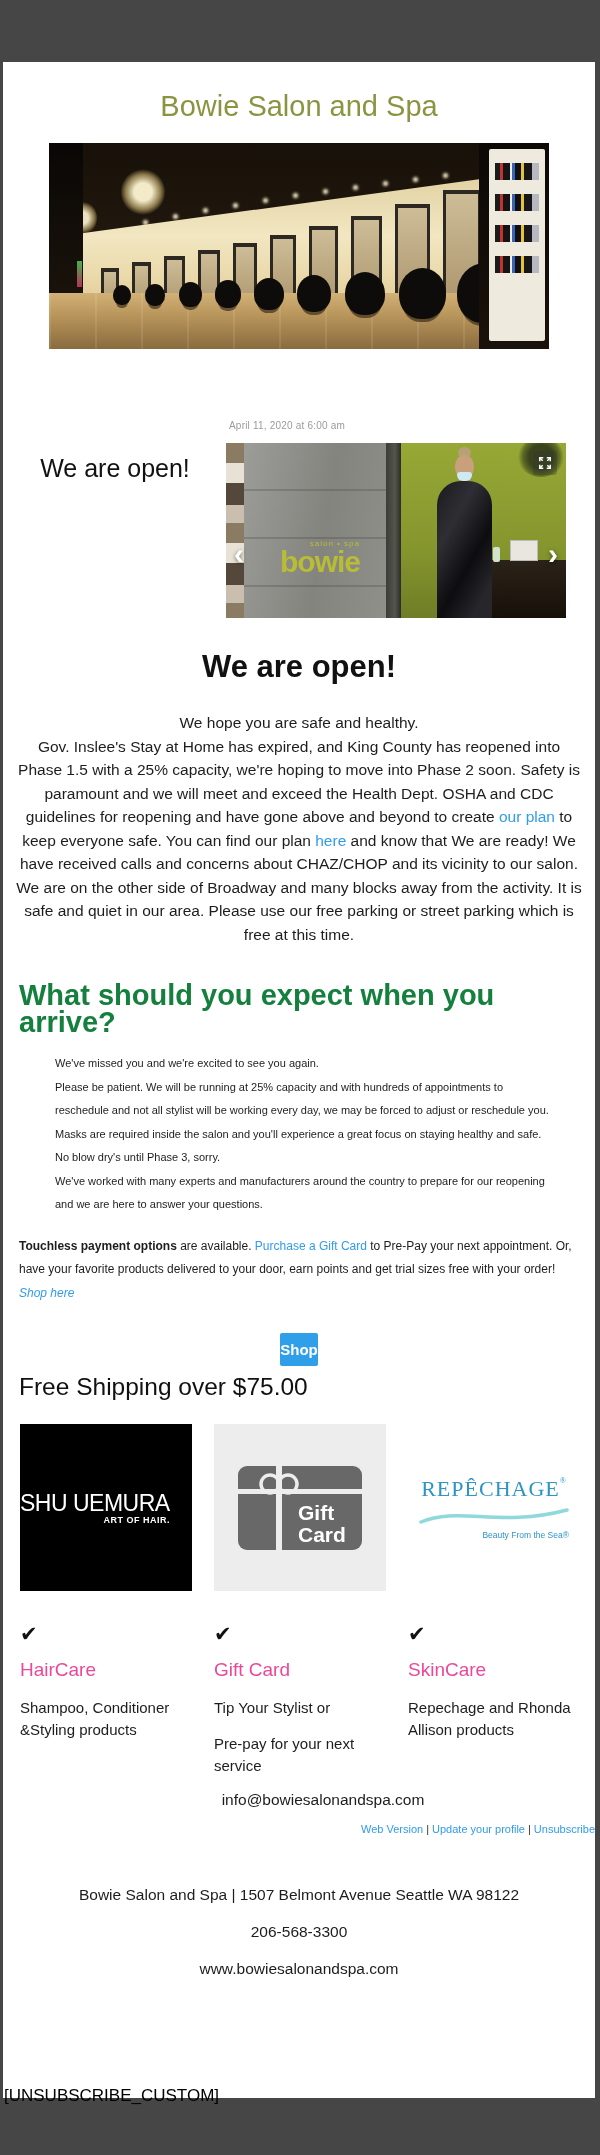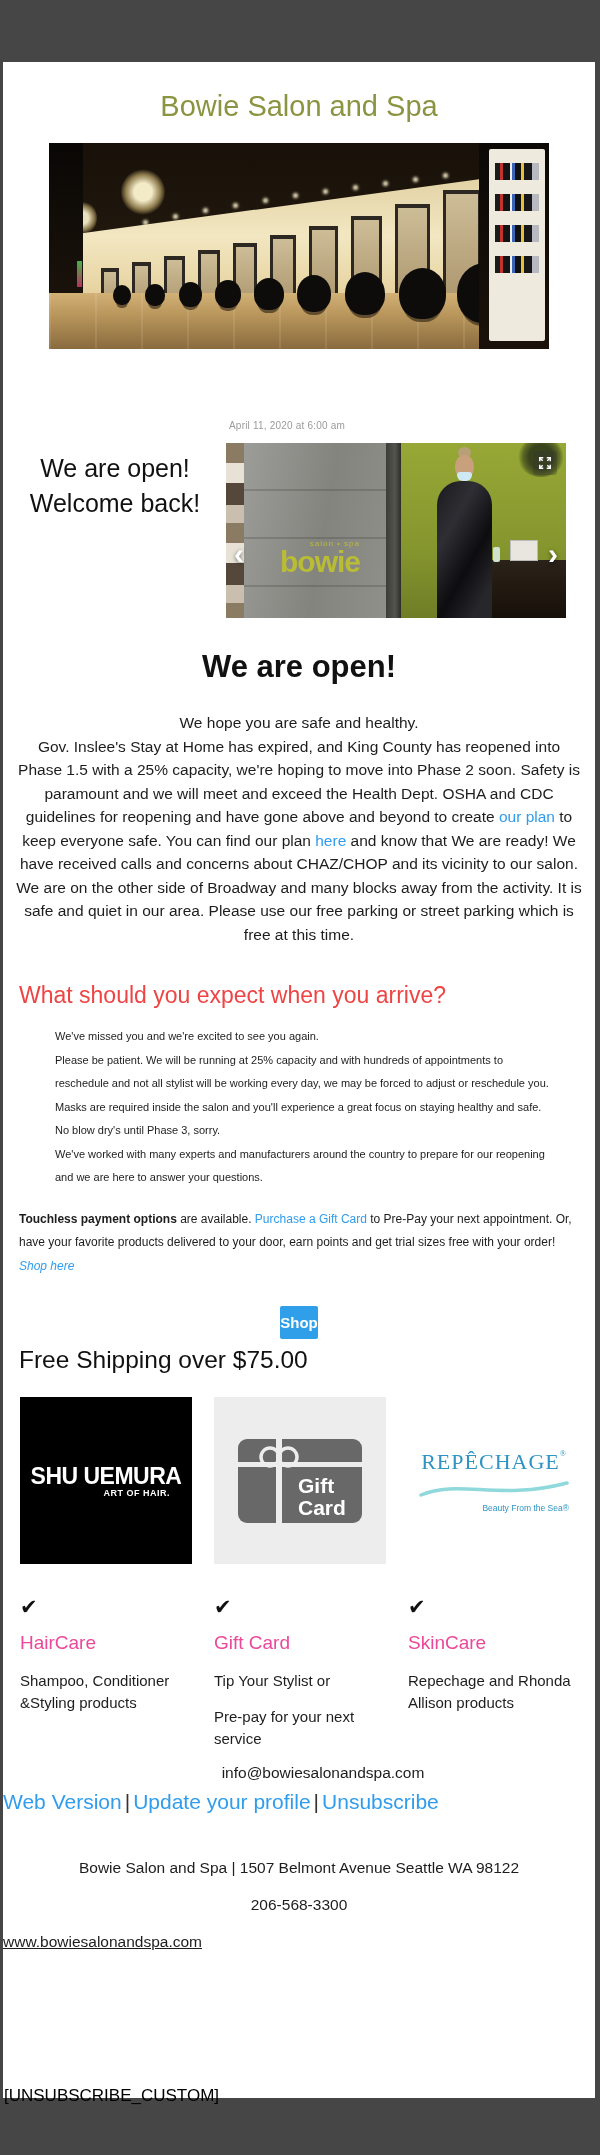--- a/index.html
+++ b/index.html
@@ -61,54 +61,54 @@
   .cimg .chev{position:absolute;top:96px;color:#fff;font-size:30px;line-height:30px;font-weight:bold;text-shadow:0 1px 4px rgba(0,0,0,.55);cursor:pointer;z-index:3;}
   .cimg .chev.left{left:8px;}
   .cimg .chev.right{right:8px;}
   .cimg .expand{position:absolute;right:9px;top:8px;width:24px;height:24px;border-radius:3px;background:rgba(50,50,50,.30);display:flex;align-items:center;justify-content:center;z-index:3;cursor:pointer;}
 
   
   .h-open{margin:30px 0 0;text-align:center;font-size:31px;line-height:36px;font-weight:800;color:#111;}
   .p-center{margin:26px 38px 0;text-align:center;font-size:15.5px;line-height:23.5px;}
   .p-center2{margin:0 13px;text-align:center;font-size:15.5px;line-height:23.5px;}
   a.lnk{color:#2f9ced;text-decoration:none;cursor:pointer;}
-  .h-expect{margin:36px 16px 0;font-size:23px;line-height:27px;font-weight:normal;color:#ef4444;}
+  .h-expect{margin:36px 16px 0;font-size:29px;line-height:27px;font-weight:bold;color:#15803d;}
   .expect-list{margin:16px 38px 0 52px;font-size:11px;line-height:23.5px;}
   .expect-list p{margin:0;}
   .payment{margin:18px 16px 0;font-size:12px;line-height:23.5px;}
   .btn-wrap{margin-top:28px;text-align:center;}
   .shop-btn{display:inline-block;background:#2e9fe8;color:#fff;font-size:15px;font-weight:bold;padding:8px 0;border:none;border-radius:2px;cursor:pointer;font-family:"Liberation Sans",sans-serif;}
   .store-line{margin:44px 16px 0;font-size:15.5px;line-height:24px;}
   .shipping{margin:6px 16px 0;font-size:24.5px;line-height:30px;color:#111;}
 
   
   .products{display:flex;gap:22px;margin:22px 15px 0 17px;}
   .pcol{width:172px;flex:0 0 172px;}
   .pbox{width:172px;height:167px;position:relative;overflow:hidden;}
   .box-shu{background:#000;display:flex;flex-direction:column;justify-content:center;}
-  .shu1{color:#fff;font-weight:700;font-size:23px;letter-spacing:-.5px;text-align:center;line-height:24px;}
+  .shu1{color:#fff;font-weight:400;font-size:23px;letter-spacing:-.5px;text-align:left;line-height:24px;}
   .shu2{color:#fff;font-weight:bold;font-size:9px;text-align:right;padding-right:22px;letter-spacing:.5px;}
   .box-gift{background:#ededee;display:flex;align-items:center;justify-content:center;}
   .box-rep{background:#fff;display:flex;flex-direction:column;align-items:center;justify-content:center;}
   .repname{font-family:"Liberation Serif","DejaVu Serif",serif;color:#2d94c4;font-size:22px;letter-spacing:1px;white-space:nowrap;}
   .repreg{font-size:8px;vertical-align:top;color:#2d94c4;}
   .reptag{font-size:8.5px;color:#2d94c4;text-align:right;width:150px;margin-top:2px;}
   .check{margin-top:32px;font-size:21px;line-height:22px;color:#111;}
   .ptitle{margin-top:14px;font-size:19px;line-height:22px;color:#ec4899;}
   .ptext{margin-top:16px;font-size:15px;line-height:22px;}
   .ptext p{margin:0;}
   .ptext p + p{margin-top:14px;}
 
   
   .f-email{margin-top:12px;text-align:center;font-size:15.5px;line-height:22px;margin-left:48px;}
-  .f-links{margin-top:7px;text-align:left;font-size:21px;line-height:22px;}
+  .f-links{margin-top:7px;text-align:right;font-size:11px;line-height:22px;}
   .f-sep{color:#333;margin:0 3px;}
   .f-address{margin-top:44px;text-align:center;font-size:15.5px;line-height:22px;}
   .f-phone{margin-top:15px;text-align:center;font-size:15.5px;line-height:22px;}
-  .f-web{margin-top:15px;font-size:15.5px;line-height:22px;text-decoration:underline;}
+  .f-web{margin-top:15px;text-align:center;font-size:15.5px;line-height:22px;}
   .unsub{position:absolute;left:4px;top:2086px;font-size:17px;line-height:20px;color:#000;}
 </style>
 </head>
 <body>
 
 <div class="canvas">
   <div class="sheet">
 
     <div class="title">Bowie Salon and Spa</div>
 
@@ -148,21 +148,20 @@
           <div class="shelfrow"></div>
           <div class="shelfrow"></div>
           <div class="shelfrow"></div>
         </div>
       </div>
     </div>
 
     <div class="carousel-row">
       <div class="welcome">
         <div>We are open!</div>
-        <div>Welcome back!</div>
       </div>
       <div class="post">
         <div class="post-date">April 11, 2020 at 6:00 am</div>
         <div class="cimg">
           <div class="strip"></div>
           <div class="door"></div>
           <div class="doorlogo">
             <div class="sub">salon • spa</div>
             <div class="main">bowie</div>
           </div>

